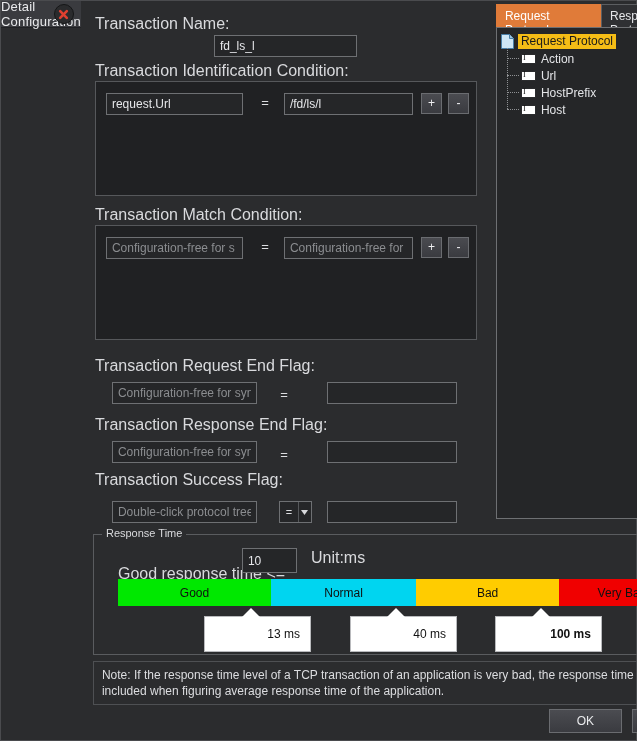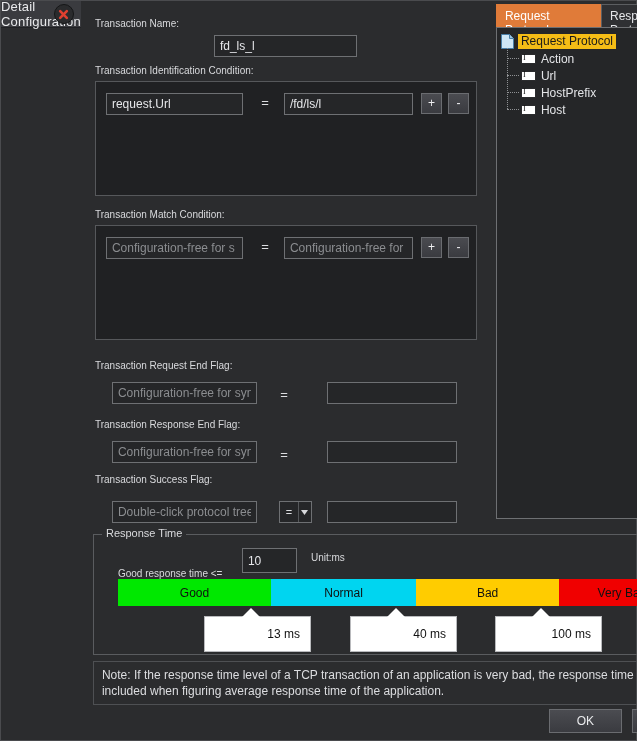--- a/index.html
+++ b/index.html
@@ -34,21 +34,21 @@
     display: flex; align-items: center; justify-content: center;
     cursor: pointer;
   }
   .close-btn svg { display: block; }
   
   .body { position: relative; flex: 1 1 auto; }
   .left { position: absolute; left: 0; top: 0; width: 410px; height: 530px; }
   .right { position: absolute; left: 412px; top: 0; width: 222px; height: 530px; }
 
   .lbl {
-    color: #d9dadd; font-size: 10px; line-height: 14px;
+    color: #d9dadd; font-size: 16px; line-height: 14px;
     white-space: nowrap;
   }
   
   .tf {
     background: #252628;
     border: 1px solid #6e7073;
     color: #e6e7ea;
     font-family: "Liberation Sans", sans-serif;
     font-size: 12px;
     padding: 2px 5px;
@@ -268,21 +268,21 @@
       </div>
 
       <div class="callout" style="left:110px;top:81px;">
         <span class="tip" style="left:37px;"></span>
         <span>13 ms</span>
       </div>
       <div class="callout" style="left:256px;top:81px;text-align:right;">
         <span class="tip" style="left:36px;"></span>
         <span>40 ms</span>
       </div>
-      <div class="callout" style="left:401px;top:81px;">
+      <div class="callout" style="left:401px;top:81px;font-weight:bold;">
         <span class="tip" style="left:36px;"></span>
         <span>100 ms</span>
       </div>
     </div>
 
     <div class="note">Note: If the response time level of a TCP transaction of an application is very bad, the response time will not be included when figuring average response time of the application.</div>
 
     <div class="footer">
       <div class="btn" style="left:468px;">OK</div>
       <div class="btn" style="left:551px;">Cancel</div>

